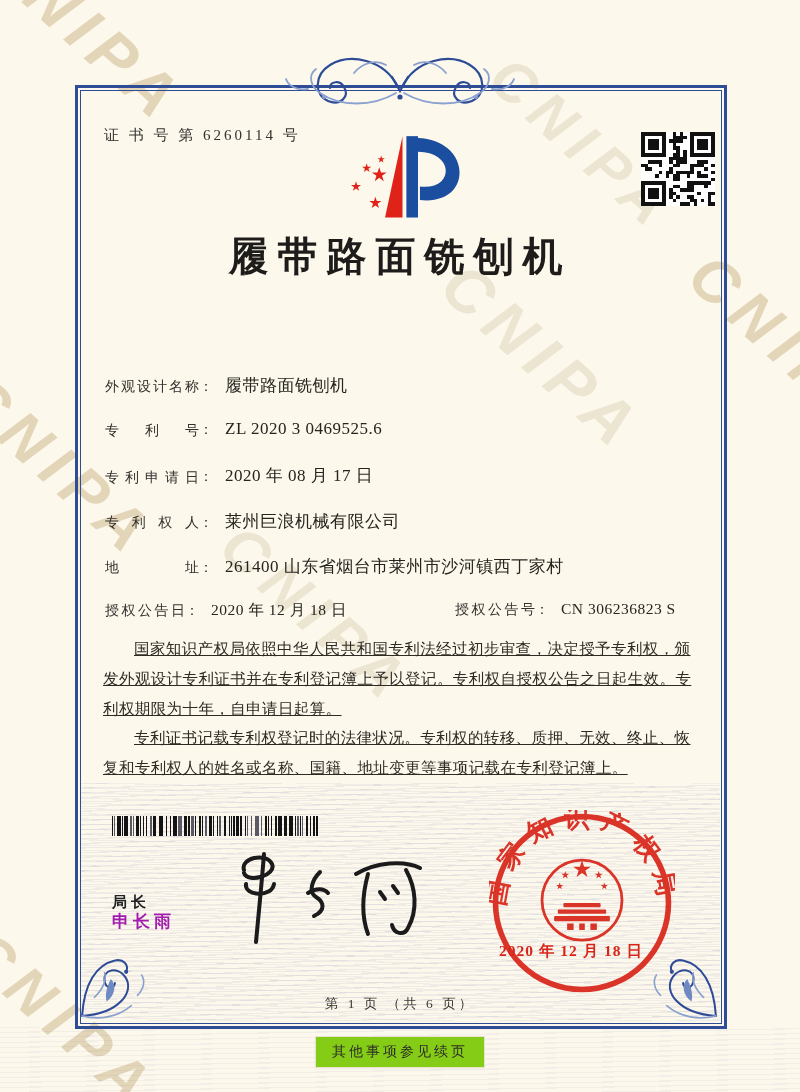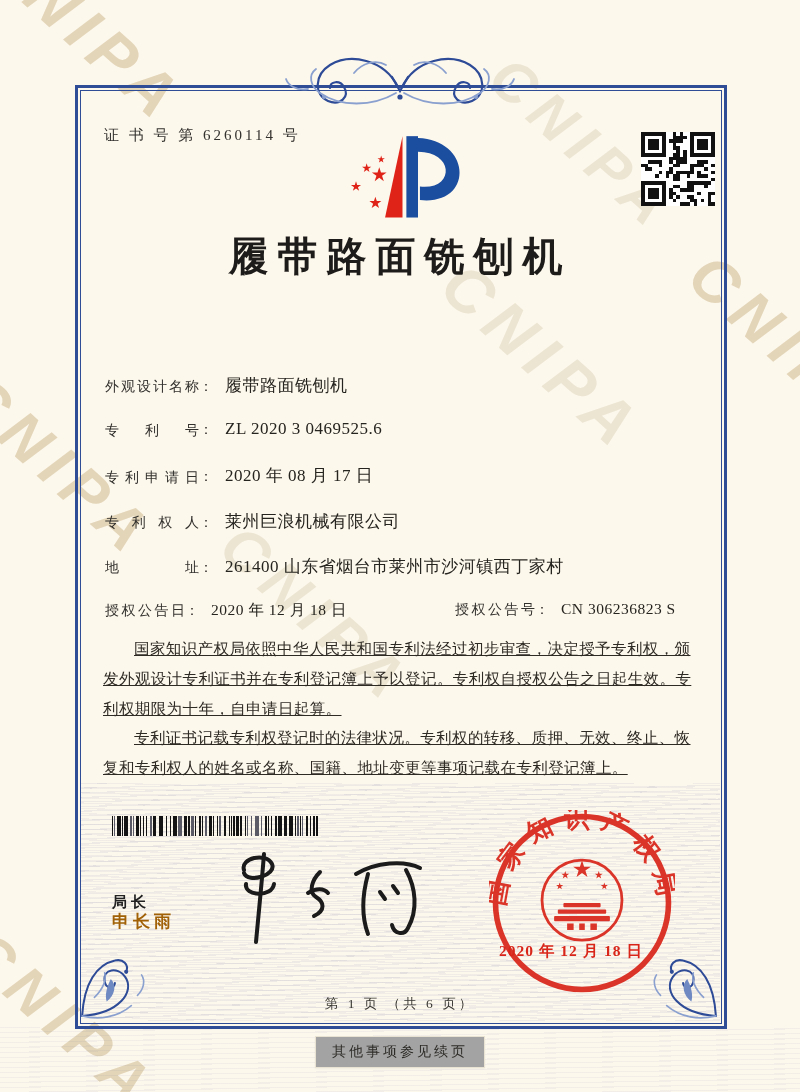--- a/index.html
+++ b/index.html
@@ -37,29 +37,29 @@
   .fval{font-size:17px;margin-left:12px;color:#26241f;letter-spacing:.5px;}
   .frow .second{position:absolute;left:350px;top:0;}
   
   .paras{position:absolute;left:103px;top:634px;width:596px;font-size:15.5px;
          line-height:1.92;color:#2e2a24;letter-spacing:.4px;}
   .paras p{margin:0;text-indent:2em;text-decoration:underline;}
   .barcode{position:absolute;left:112px;top:816px;}
   .sigtitle{position:absolute;left:112px;top:878px;font-family:Liberation Sans, sans-serif;
             font-weight:600;font-size:15px;letter-spacing:4px;color:#222;margin-top:15px;}
   .signame{position:absolute;left:112px;top:910px;font-family:"Liberation Sans","DejaVu Sans",sans-serif;
-           font-weight:600;font-size:17px;letter-spacing:4px;color:#a16207;}
+           font-weight:600;font-size:17px;letter-spacing:4px;color:#a21caf;}
   .sig-svg{position:absolute;left:228px;top:846px;}
   .seal{position:absolute;left:489px;top:810px;opacity:.93;}
   .sealdate{position:absolute;left:499px;top:941px;font-size:15.5px;font-weight:bold;
             color:#d9261a;letter-spacing:1px;}
   .pageinfo{position:absolute;left:0;top:995px;width:800px;text-align:center;
             font-size:13.5px;letter-spacing:3px;color:#3a3833;}
   .contbox{position:absolute;left:50%;top:1036px;transform:translateX(-50%);
-           background:#a3a3a3;border:1px solid #e9e3d4;padding:6px 16px;
+           background:#84cc16;border:1px solid #e9e3d4;padding:6px 16px;
            font-size:14px;letter-spacing:3px;color:#2e2c28;box-shadow:0 1px 2px rgba(0,0,0,.05);}
   .ornament{position:absolute;pointer-events:none;}
   svg{display:block;}
 </style>
 </head>
 <body>
 
 <div class="page">
 
   <div class="wm tan" style="left:-38px;top:-8px;font-size:64px;">CNIPA</div>

